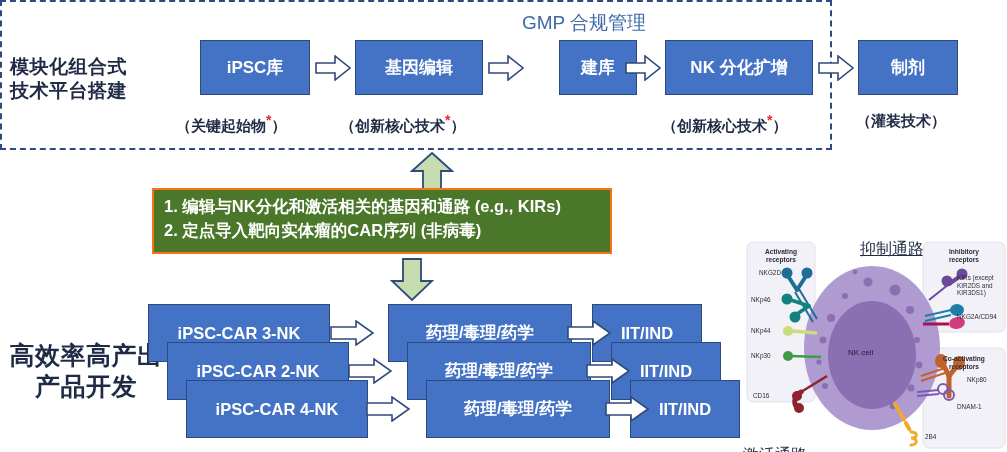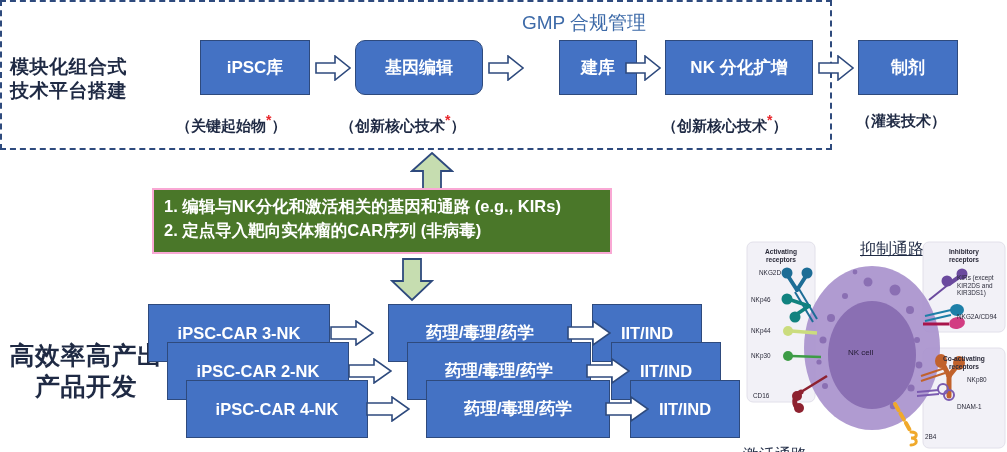--- a/index.html
+++ b/index.html
@@ -38,21 +38,21 @@
   }
   .pcap .star{color:#e8262b;font-size:14px;vertical-align:super;}
 
   
   .chev{position:absolute;}
   .chev svg{display:block;}
 
   
   #green-box{
     position:absolute;left:152px;top:188px;width:460px;height:66px;
-    background:#4a7729;border:2px solid #f9a8d4;box-sizing:border-box;
+    background:#4a7729;border:2px solid #f97316;box-sizing:border-box;
     color:#ffffff;font-weight:bold;font-size:16.5px;line-height:1.45;
     padding:5px 10px;
   }
   #green-box div{white-space:nowrap;}
 
   
   .varrow{position:absolute;}
 
   
   .cbox{
@@ -100,21 +100,21 @@
 <div class="pcap" style="left:176px;top:112px;">
   <span>（关键起始物</span><span class="star">*</span><span>）</span>
 </div>
 
 <div class="chev" style="left:315px;top:55px;">
   <svg width="36" height="26" viewBox="0 0 36 26">
       <polygon points="1,8 20,8 20,1 35,13 20,25 20,18 1,18" fill="#ffffff" stroke="#2e4a7d" stroke-width="1.6"></polygon>
     </svg>
 </div>
 
-<div class="pbox" style="left:355px;top:40px;width:128px;height:55px;border-radius:10px;">
+<div class="pbox" style="left:355px;top:40px;width:128px;height:55px;">
   <span>基因编辑</span>
 </div>
 <div class="pcap" style="left:340px;top:112px;">
   <span>（创新核心技术</span><span class="star">*</span><span>）</span>
 </div>
 
 <div class="chev" style="left:488px;top:55px;">
   <svg width="36" height="26" viewBox="0 0 36 26">
       <polygon points="1,8 20,8 20,1 35,13 20,25 20,18 1,18" fill="#ffffff" stroke="#2e4a7d" stroke-width="1.6"></polygon>
     </svg>

